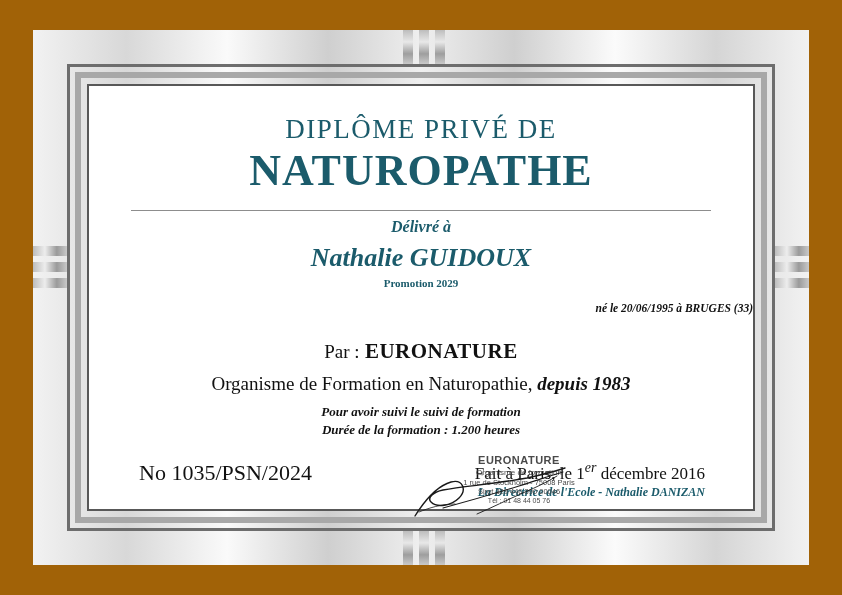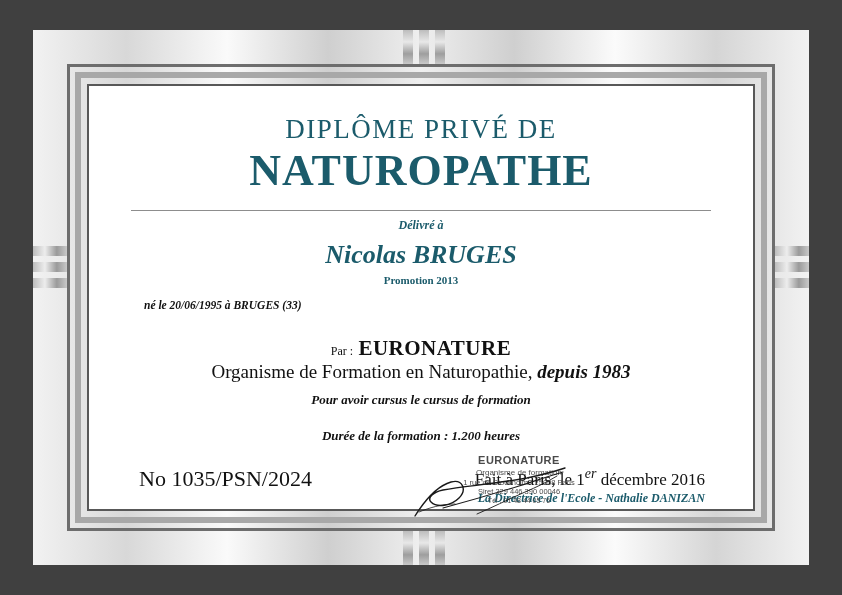--- a/index.html
+++ b/index.html
@@ -12,21 +12,21 @@
     height: 595px;
     overflow: hidden;
     font-family: "Liberation Serif", serif;
   }
 
   
   .page {
     position: relative;
     width: 842px;
     height: 595px;
-    background: #404040;
+    background: #a16207;
   }
 
   
   .frame-outer {
     position: absolute;
     left: 33px;
     top: 30px;
     width: 776px;
     height: 535px;
     background:
@@ -106,21 +106,21 @@
     font-family: "Liberation Serif", serif;
   }
   .rule {
     width: 580px;
     height: 1px;
     background: #8d8d8d;
     margin: 14px auto 0 auto;
   }
   .delivre {
     margin-top: 7px;
-    font-size: 12px;
+    font-size: 16px;
     font-style: italic;
     font-weight: bold;
     color: #1b5b6b;
   }
   .recipient {
     margin-top: 7px;
     font-size: 26px;
     font-style: italic;
     font-weight: bold;
     color: #1b5b6b;
@@ -128,54 +128,55 @@
   .promotion {
     margin-top: 4px;
     font-size: 11px;
     font-weight: bold;
     color: #1b5b6b;
     font-family: "Liberation Serif", serif;
   }
   .birth {
     margin-top: 13px;
     margin-left: 55px;
-    text-align: left;
+    text-align: right;
     font-size: 11.5px;
     font-style: italic;
     font-weight: bold;
     color: #111111;
   }
   .by-line {
     margin-top: 25px;
     font-size: 21px;
     color: #111111;
   }
   .by-line .par {
-    font-size: 12px;
+    font-size: 19px;
   }
   .by-line .org {
     font-weight: bold;
     letter-spacing: 0.5px;
   }
   .org-line {
+    margin-top: 9px;
     font-size: 19px;
     color: #111111;
   }
   .org-line .since {
     font-style: italic;
     font-weight: bold;
   }
   .sub-line {
     margin-top: 9px;
     font-size: 13px;
     font-style: italic;
     font-weight: bold;
     color: #111111;
   }
-  .sub-line.second { margin-top: 20px; }
+  .sub-line.second { margin-top: 2px; }
 
   .bottom-row {
     position: relative;
     margin-top: 22px;
     height: 46px;
   }
   .doc-no {
     position: absolute;
     left: 50px;
     top: 0;
@@ -257,36 +258,36 @@
       <div class="border-3">
 
         <div class="content">
 
           <div class="title-1">DIPLÔME PRIVÉ DE</div>
           <div class="title-2">NATUROPATHE</div>
 
           <div class="rule"></div>
 
           <div class="delivre">Délivré à</div>
-          <div class="recipient">Nicolas BRUGES</div>
-          <div class="promotion">Promotion 2013</div>
+          <div class="recipient">Nathalie GUIDOUX</div>
+          <div class="promotion">Promotion 2029</div>
 
           <div class="birth">né le 20/06/1995  à BRUGES (33)</div>
 
           <div class="by-line">
             <span class="par">Par :</span>
             <span class="org">EURONATURE</span>
           </div>
 
           <div class="org-line">
             <span>Organisme de Formation en Naturopathie,</span>
             <span class="since">depuis 1983</span>
           </div>
 
-          <div class="sub-line">Pour avoir cursus le cursus de formation</div>
+          <div class="sub-line">Pour avoir suivi le suivi de formation</div>
           <div class="sub-line second">Durée de la formation : 1.200 heures</div>
 
           <div class="bottom-row">
             <div class="doc-no">No 1035/PSN/2024</div>
             <div class="place-date"><span>Fait à Paris, le 1</span><sup>er</sup><span> décembre 2016</span></div>
             <div class="director">La Directrice de l'Ecole - Nathalie DANIZAN</div>
           </div>
 
         </div>
 

